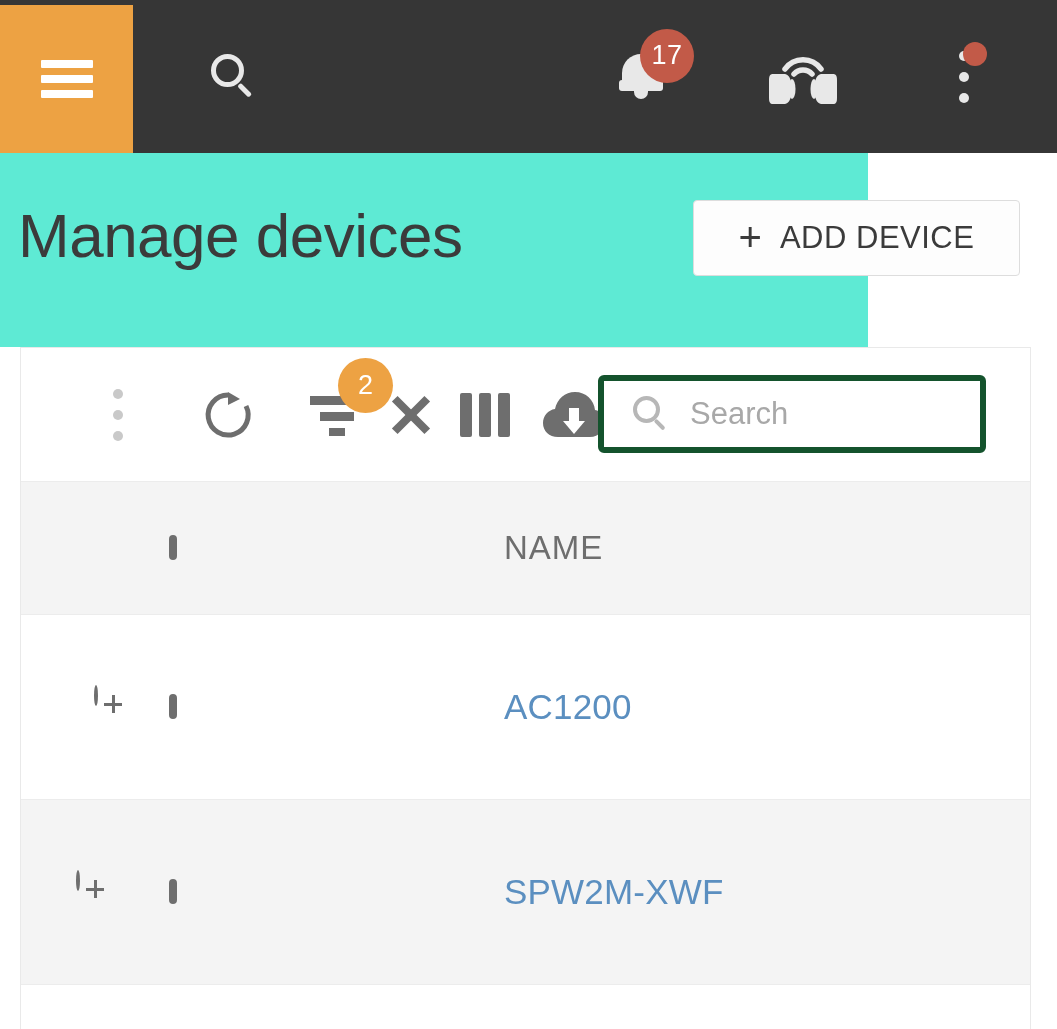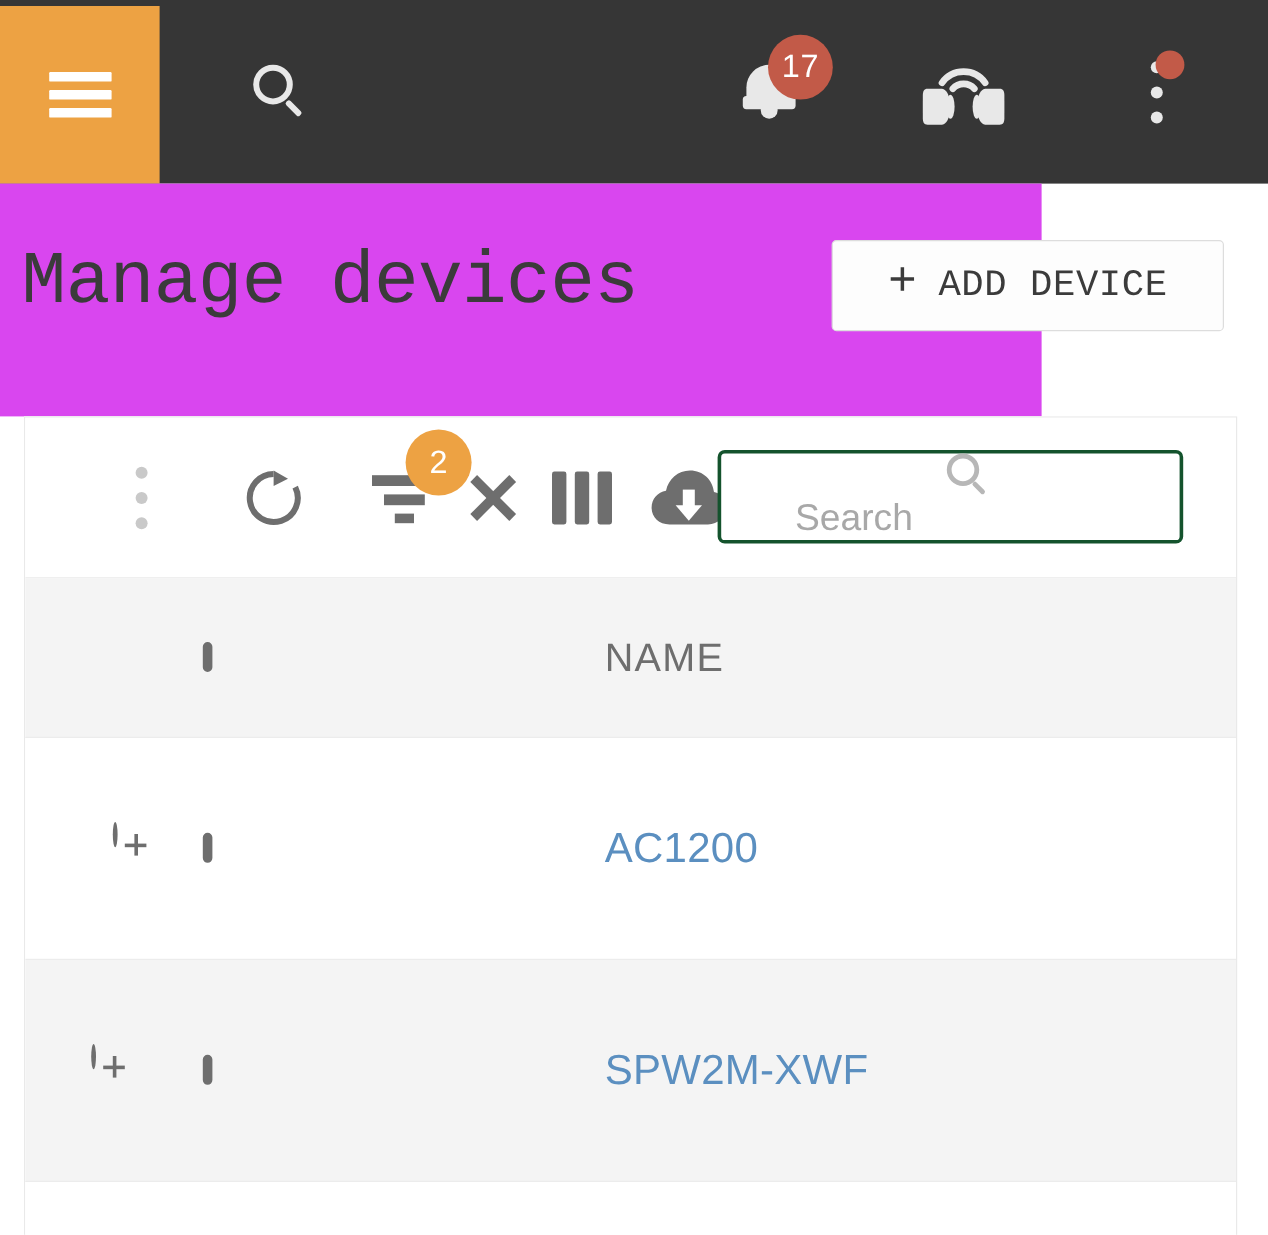--- a/index.html
+++ b/index.html
@@ -144,22 +144,21 @@
     background: #e8e8e8;
     margin-bottom: 11px;
   }
 
   
   #page-header {
     position: absolute;
     left: 0; top: 153px;
     width: 868px;
     height: 194px;
-    background: #d946ef;
-    font-family: Liberation Mono, monospace;
+    background: #5eead4;
   }
   #page-title {
     position: absolute;
     left: 18px;
     top: 52px;
     font-size: 62px;
     color: #3b3b3b;
     font-weight: 400;
     letter-spacing: -0.5px;
     line-height: 1;
@@ -263,28 +262,27 @@
     justify-content: center;
     font-size: 27px;
   }
 
   #search-box {
     position: absolute;
     left: 598px;
     top: 375px;
     width: 388px;
     height: 78px;
-    border: 3px solid #14532d;
+    border: 6px solid #14532d;
     border-radius: 6px;
     background: #ffffff;
     box-sizing: border-box;
     display: flex;
     align-items: center;
     cursor: text;
-    flex-direction: column;
   }
   #search-box .si { margin-left: 29px; position: relative; width: 36px; height: 36px; flex: none; }
   #search-box .si .ring {
     position: absolute; left: 0; top: 0;
     width: 27px; height: 27px;
     border: 4px solid #b7b7b7;
     border-radius: 50%;
     box-sizing: border-box;
   }
   #search-box .si .handle {

